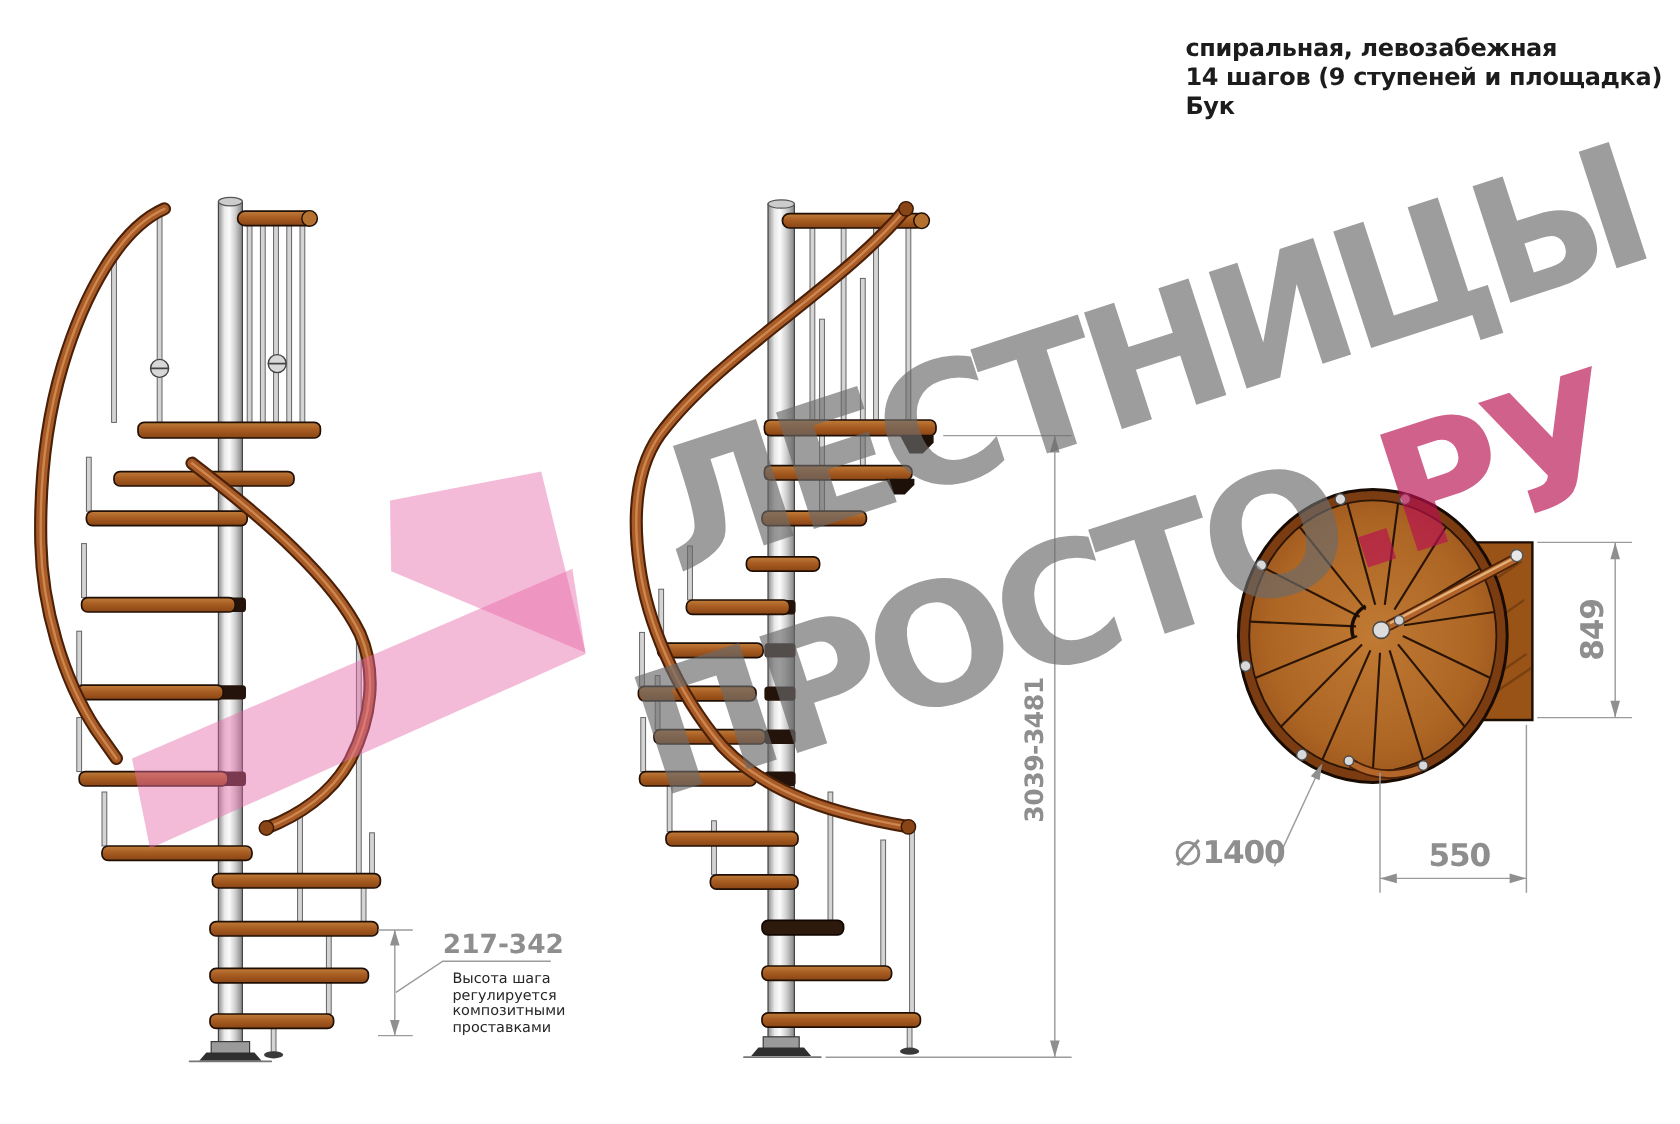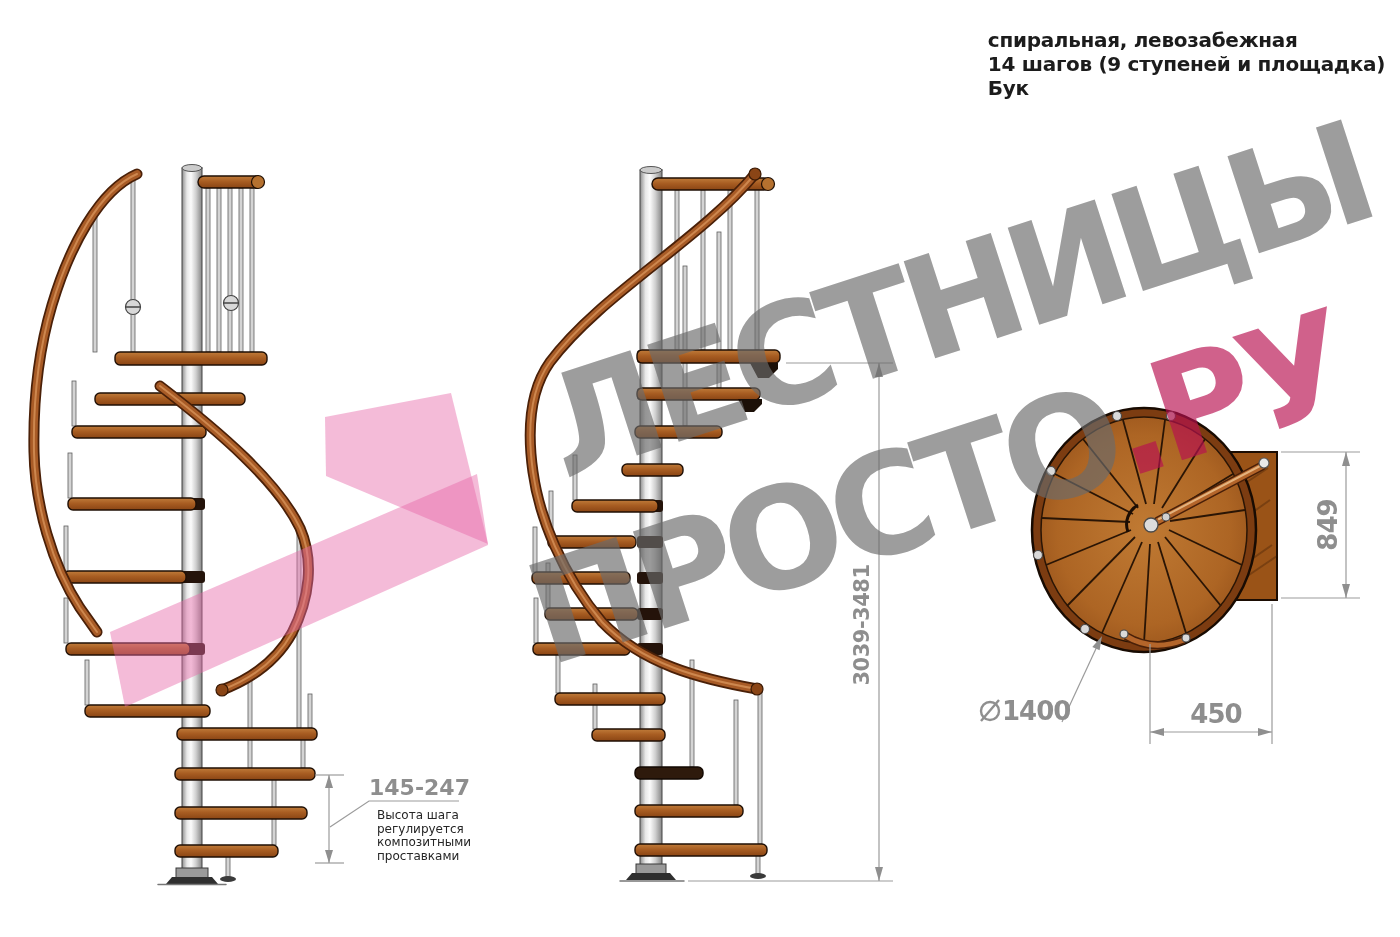--- a/index.html
+++ b/index.html
@@ -320,21 +320,21 @@
 </div>
 
 <div id="header">
   <div>спиральная, левозабежная</div>
   <div>14 шагов (9 ступеней и площадка)</div>
   <div>Бук</div>
 </div>
 
 <div class="label" id="dim-height">3039-3481</div>
 <div class="label" id="dim-849">849</div>
-<div class="label" id="dim-720">450</div>
+<div class="label" id="dim-720">550</div>
 <div class="label" id="dim-1400">1400</div>
-<div class="label" id="dim-step">145-247</div>
+<div class="label" id="dim-step">217-342</div>
 <div id="step-note">Высота шага
 регулируется
 композитными
 проставками</div>
 
 </div>
 
 </body></html>

